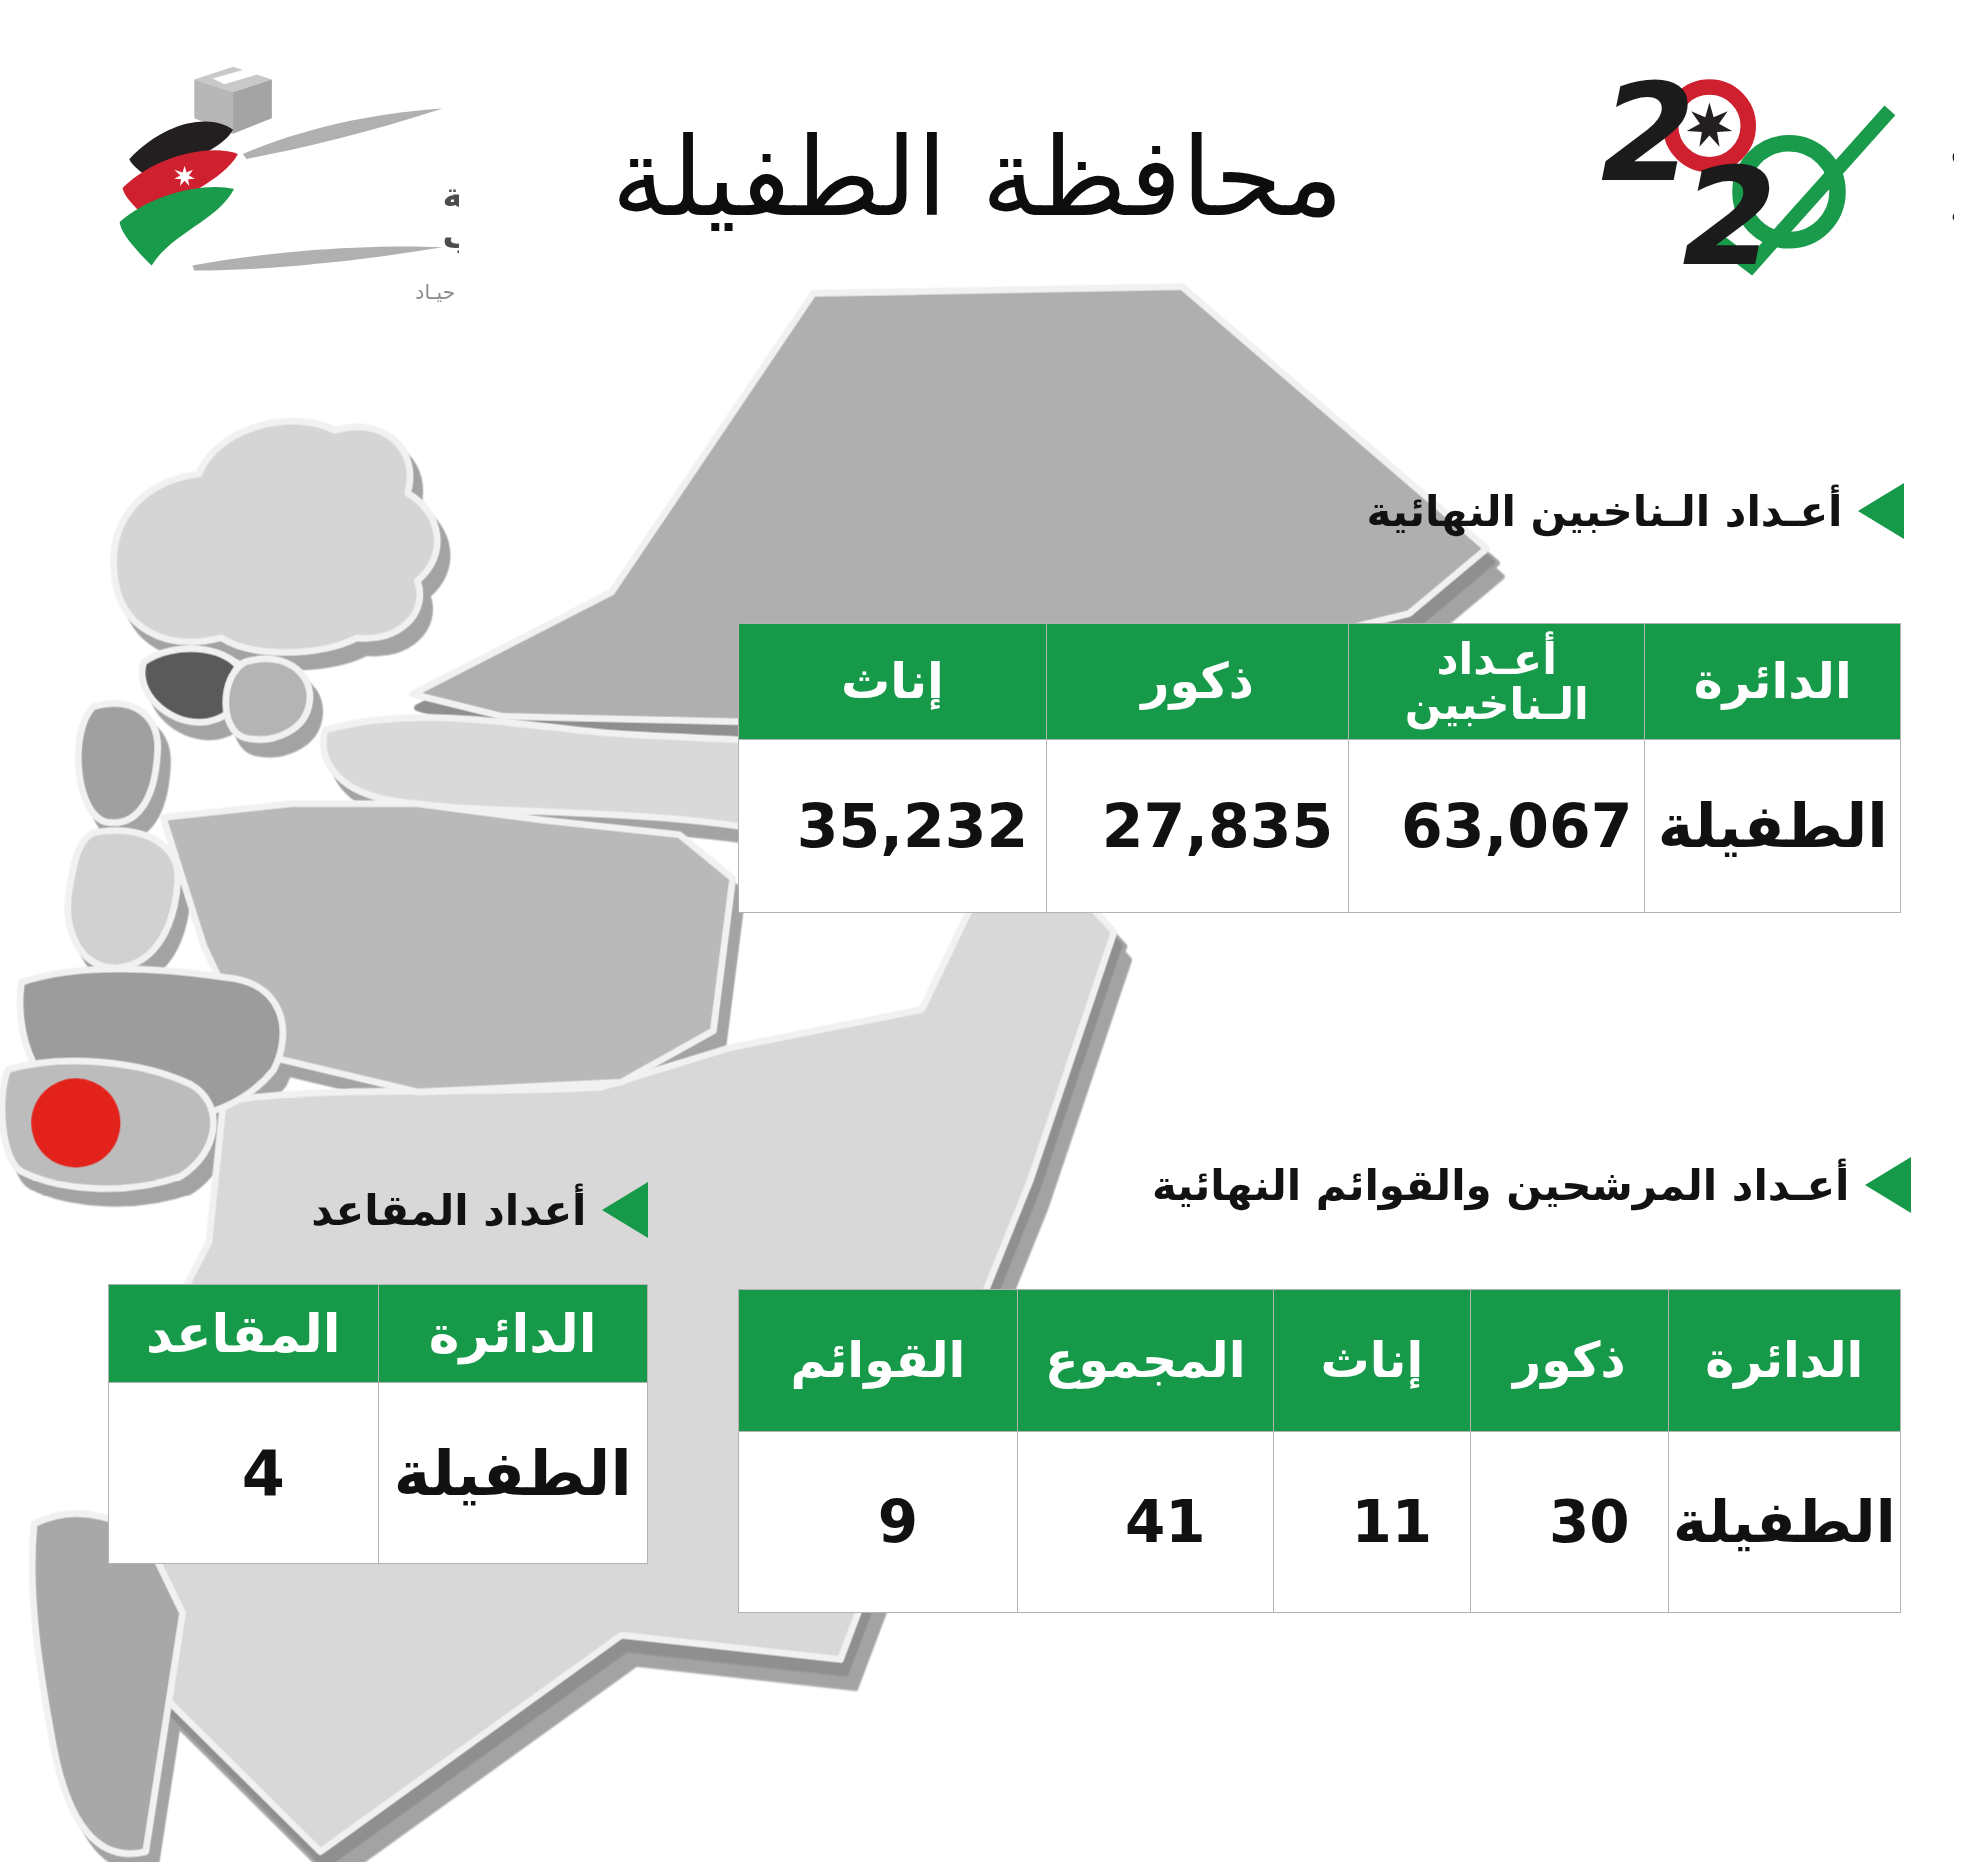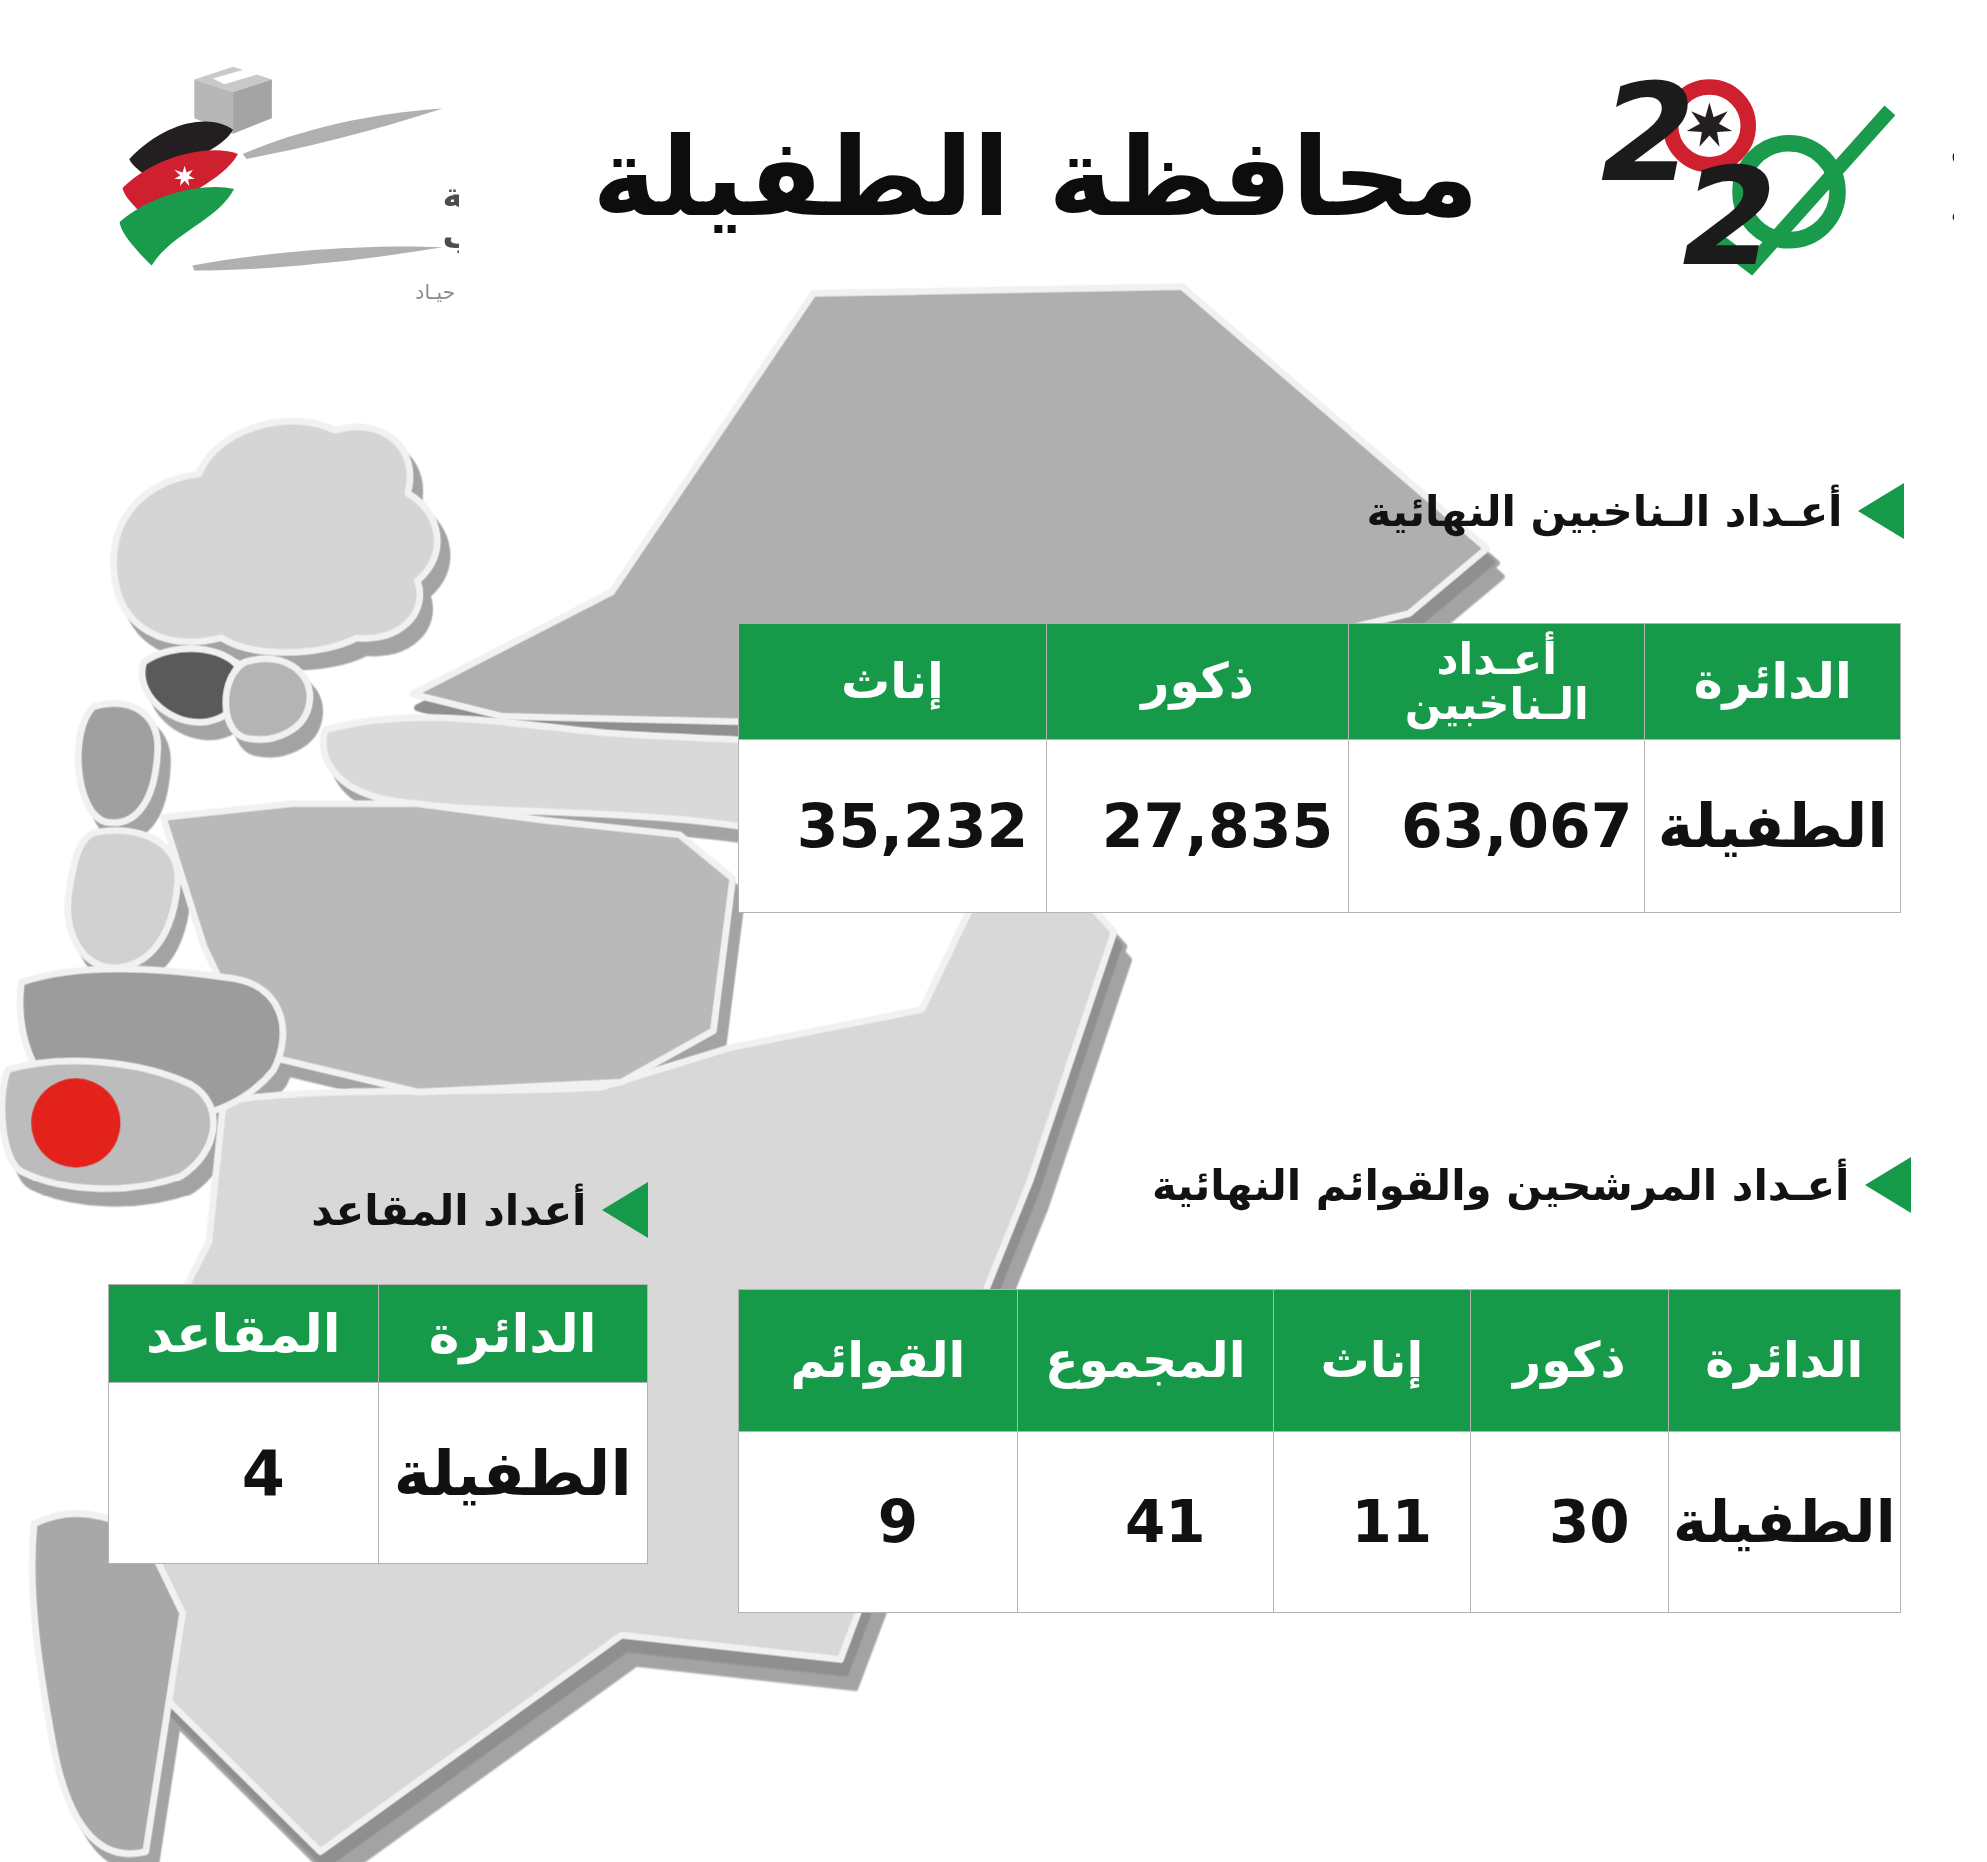--- a/index.html
+++ b/index.html
@@ -14,23 +14,23 @@
     position:relative;
     background:#ffffff;
     overflow:hidden;
     font-family:"DejaVu Sans", sans-serif;
     color:var(--ink);
   }
   .abs{position:absolute;}
 
   
   .page-title{
-    left:536px;top:85px;width:999px;height:184px;
+    left:478px;top:85px;width:999px;height:184px;
     display:flex;align-items:center;justify-content:center;
-    font-size:109px;font-weight:bold;color:#0d0d0d;
+    font-size:109px;font-weight:normal;color:#0d0d0d;
     direction:rtl;z-index:30;white-space:nowrap;
   }
   .iec-logo{left:76px;top:60px;width:383px;height:248px;z-index:30;}
   .election-logo{left:1593px;top:56px;width:361px;height:233px;z-index:30;}
 
   
   .map-wrap{left:0;top:272px;width:1514px;height:1601px;z-index:1;}
   .map-wrap svg{width:100%;height:100%;}
   .map-regions{filter:drop-shadow(10px 15px 0 #a3a3a3);}
   .map-regions path{stroke:#f1f1f1;stroke-width:7;stroke-linejoin:round;}

